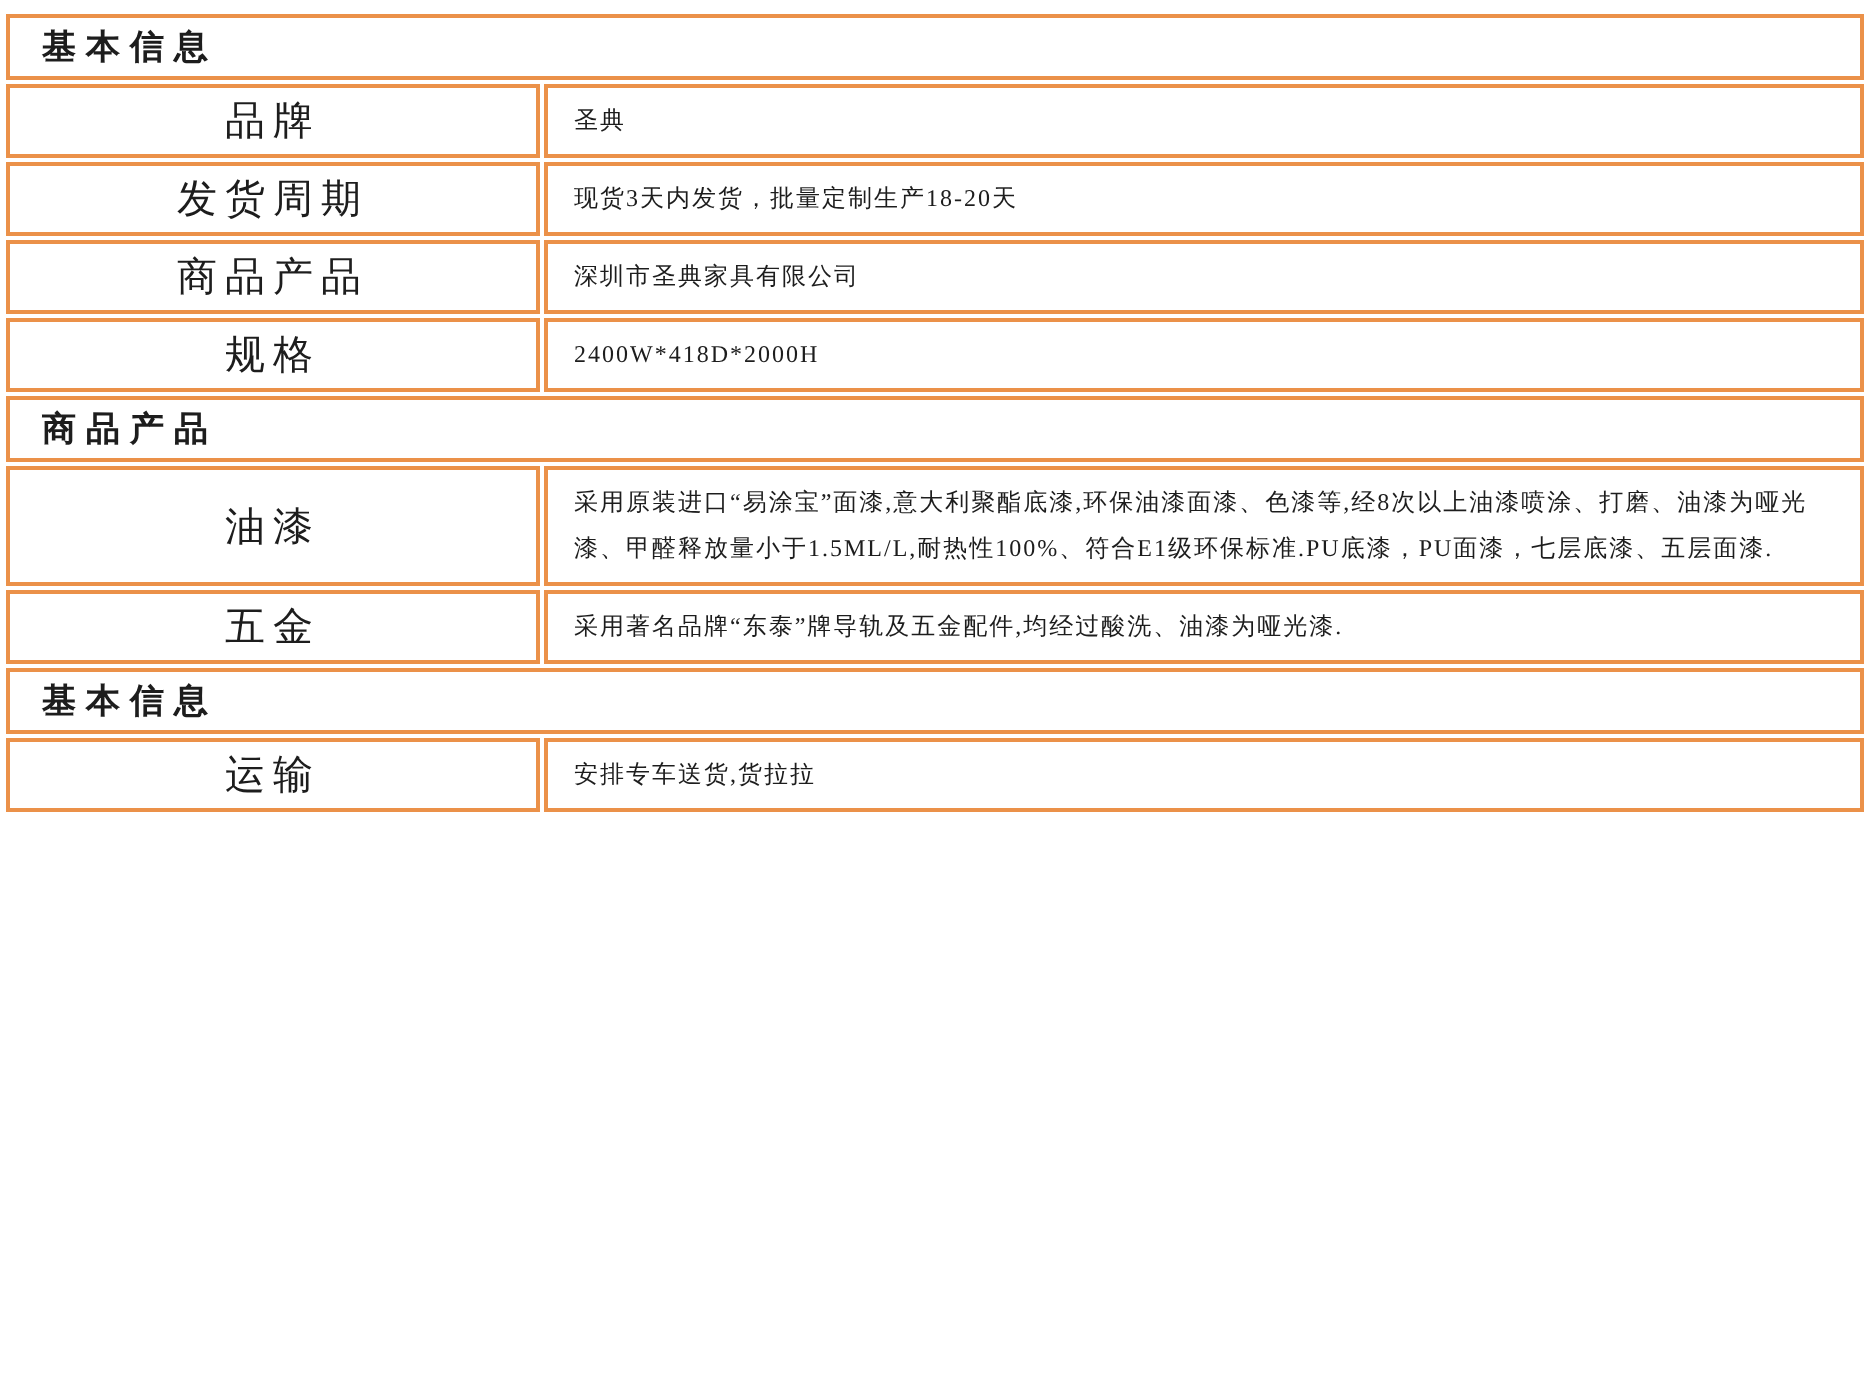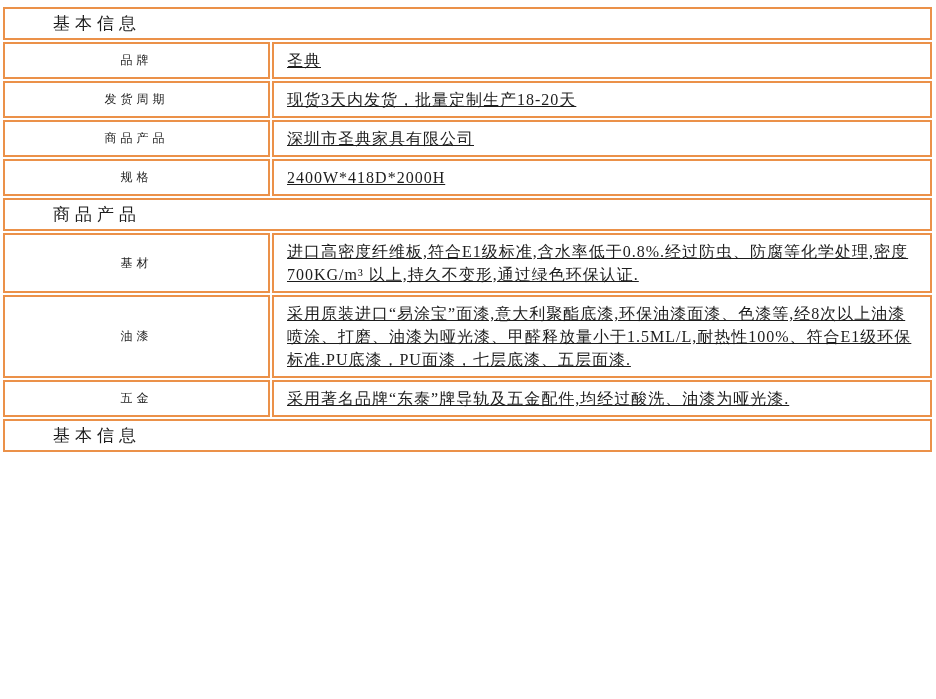--- a/index.html
+++ b/index.html
@@ -23,39 +23,38 @@
     background: #ffffff;
   }
   col.c1 { width: 267px; }
   td {
     border: 2px solid #EB9149;
     background: #ffffff;
     vertical-align: middle;
     box-sizing: border-box;
   }
   td.section {
-    font-weight: normal;
+    font-weight: bold;
     font-size: 17px;
     letter-spacing: 5px;
-    padding: 3px 8px 3px 48px;
+    padding: 3px 8px 3px 16px;
     height: 31px;
   }
   td.label {
     text-align: center;
-    font-size: 12px;
+    font-size: 20px;
     letter-spacing: 4px;
     height: 37px;
     padding: 2px 4px;
   }
   td.value {
-    font-size: 16px;
+    font-size: 12px;
     letter-spacing: 1px;
     line-height: 23px;
     padding: 5px 12px 5px 13px;
-    text-decoration: underline;
   }
 </style>
 </head>
 <body>
 
 <table class="spec">
   <colgroup>
       <col class="c1">
       <col>
     </colgroup>
@@ -78,29 +77,29 @@
     </tr>
     <tr>
       <td class="label">规格</td>
       <td class="value">2400W*418D*2000H</td>
     </tr>
 
     <tr>
       <td class="section" colspan="2">商品产品</td>
     </tr>
     <tr>
-      <td class="label">基材</td>
-      <td class="value">进口高密度纤维板,符合E1级标准,含水率低于0.8%.经过防虫、防腐等化学处理,密度700KG/m³ 以上,持久不变形,通过绿色环保认证.</td>
-    </tr>
-    <tr>
       <td class="label">油漆</td>
       <td class="value">采用原装进口“易涂宝”面漆,意大利聚酯底漆,环保油漆面漆、色漆等,经8次以上油漆喷涂、打磨、油漆为哑光漆、甲醛释放量小于1.5ML/L,耐热性100%、符合E1级环保标准.PU底漆，PU面漆，七层底漆、五层面漆.</td>
     </tr>
     <tr>
       <td class="label">五金</td>
       <td class="value">采用著名品牌“东泰”牌导轨及五金配件,均经过酸洗、油漆为哑光漆.</td>
     </tr>
 
     <tr>
       <td class="section" colspan="2">基本信息</td>
     </tr>
+    <tr>
+      <td class="label">运输</td>
+      <td class="value">安排专车送货,货拉拉</td>
+    </tr>
   </tbody>
 </table>
 
 </body></html>

